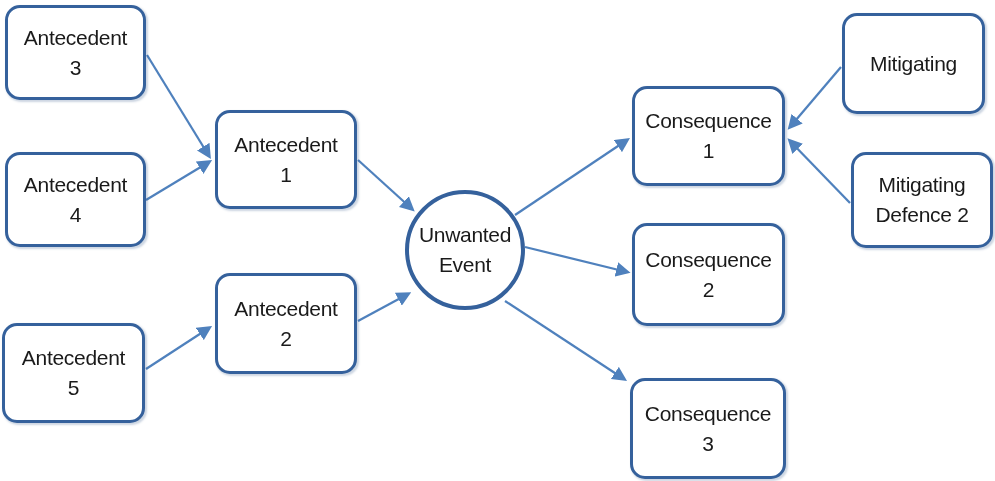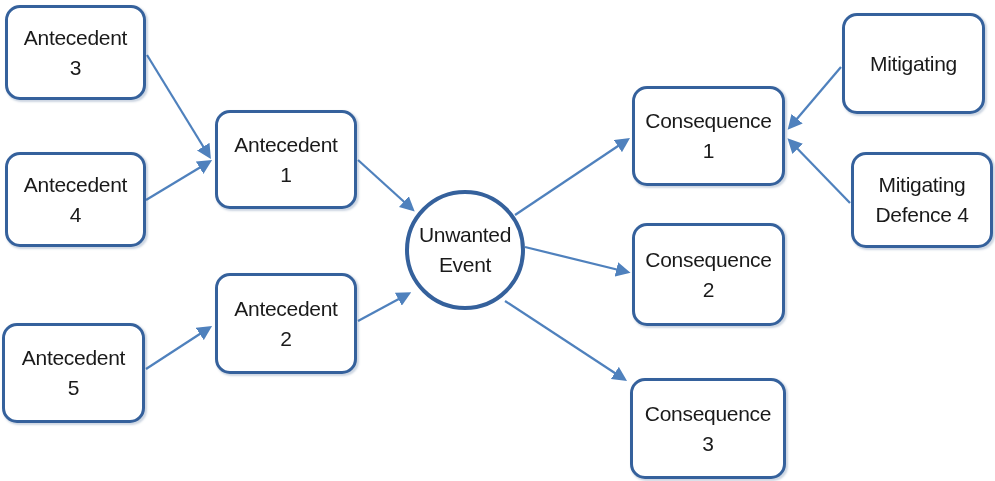--- a/index.html
+++ b/index.html
@@ -115,16 +115,16 @@
     <span>Consequence</span>
     <span>3</span>
   </div>
 
   <div class="node box" style="left:842px;top:13px;width:143px;height:101px">
     <span>Mitigating</span>
   </div>
 
   <div class="node box" style="left:851px;top:152px;width:142px;height:96px">
     <span>Mitigating</span>
-    <span>Defence 4</span>
+    <span>Defence 2</span>
   </div>
 
 </div>
 
 </body></html>

